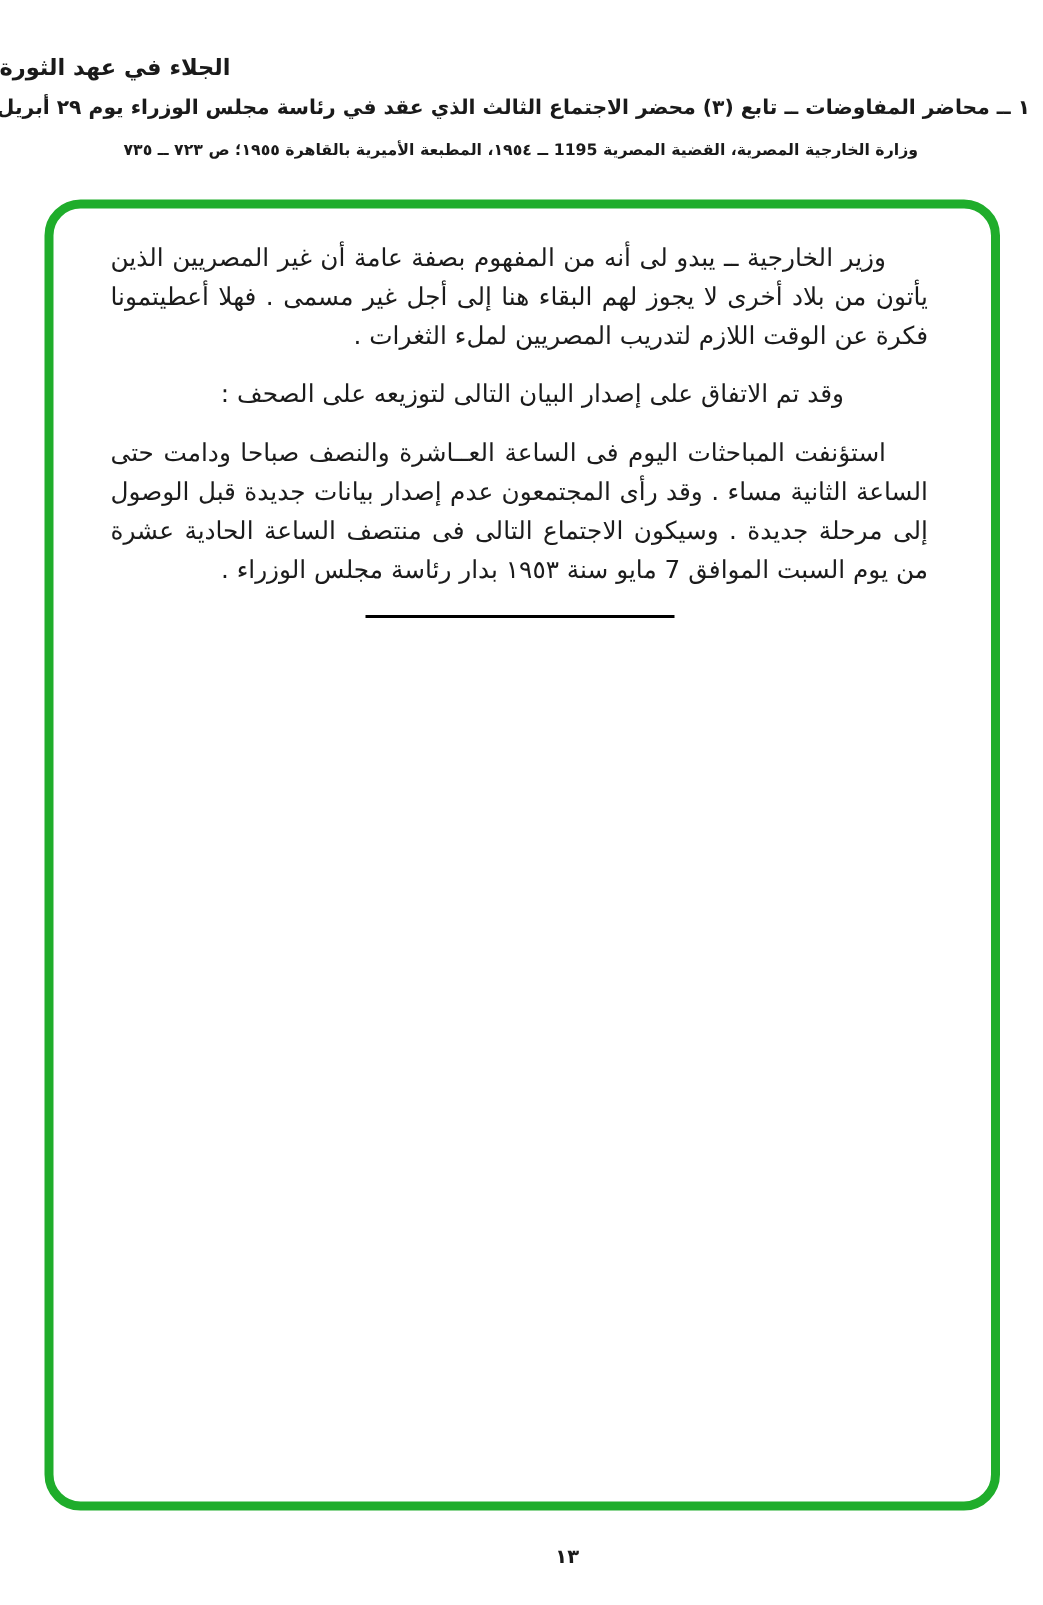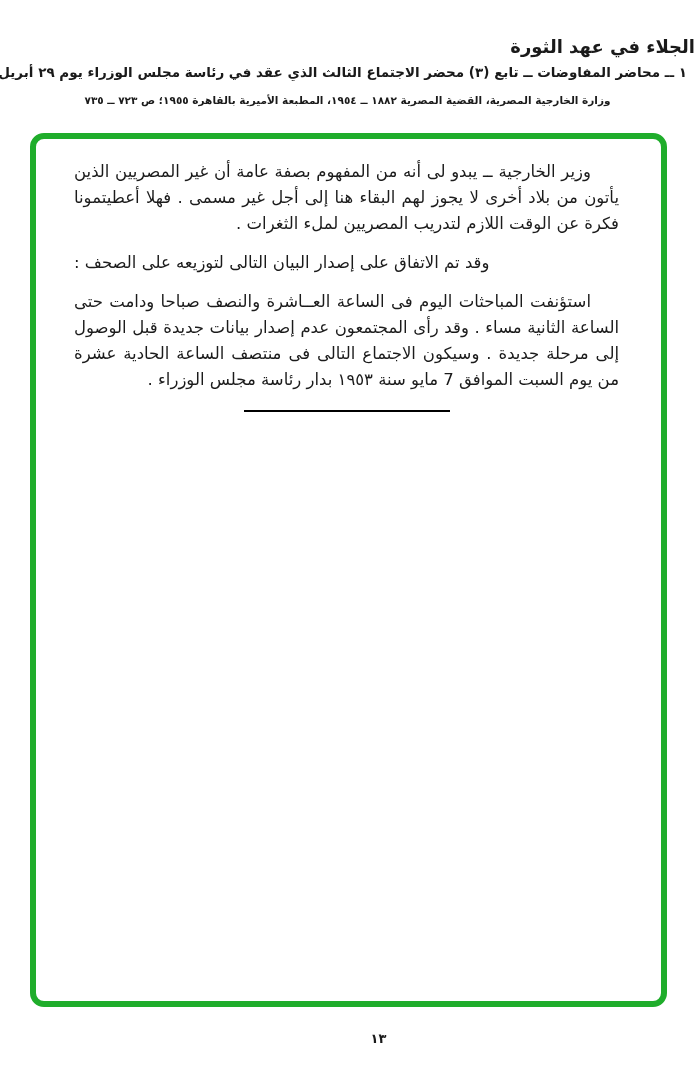--- a/index.html
+++ b/index.html
@@ -13,23 +13,23 @@
     position: relative;
     font-family: "DejaVu Sans", sans-serif;
     color: #1a1a1a;
     overflow: hidden;
   }
   .doc-title {
     position: absolute;
     top: 36px;
     left: 0;
     width: 100%;
-    text-align: right;
+    text-align: left;
     font-weight: bold;
-    font-size: 18px;
+    font-size: 15px;
     letter-spacing: 0.5px;
   }
   .doc-heading {
     position: absolute;
     top: 64px;
     left: 8px;
     width: 679px;
     text-align: center;
     font-weight: bold;
     font-size: 13.5px;
@@ -45,40 +45,40 @@
     font-size: 10.5px;
   }
   .doc-frame {
     position: absolute;
     left: 30px;
     top: 133px;
     width: 637px;
     height: 874px;
     box-sizing: border-box;
     border: 6px solid #1fad2b;
-    border-radius: 14px;
+    border-radius: 24px;
     background: #ffffff;
   }
   .doc-content {
     position: absolute;
     top: 20px;
     right: 42px;
     left: 38px;
     direction: rtl;
   }
   .doc-content p {
     margin: 0 0 13px 0;
     font-size: 16.5px;
     line-height: 1.58;
     text-align: justify;
     text-indent: 28px;
     color: #1b1b1b;
   }
   .doc-content p.single-line {
-    text-align: left;
+    text-align: right;
     text-indent: 56px;
   }
   .separator-rule {
     width: 206px;
     border: 0;
     border-top: 2px solid #000000;
     margin: 16px auto 0 auto;
   }
   .page-number {
     position: absolute;
@@ -91,21 +91,21 @@
     padding-left: 31px;
   }
 </style>
 </head>
 <body>
 
 <div class="doc-title">الجلاء في عهد الثورة</div>
 
 <div class="doc-heading">١ ــ محاضر المفاوضات ــ تابع (٣) محضر الاجتماع الثالث الذي عقد في رئاسة مجلس الوزراء يوم ٢٩ أبريل ١٩٥٣</div>
 
-<div class="doc-source">وزارة الخارجية المصرية، القضية المصرية ١٨٨٢ ــ ١٩٥٤، المطبعة الأميرية بالقاهرة ١٩٥٥؛ ص ٧٢٣ ــ ٧٣٥</div>
+<div class="doc-source">وزارة الخارجية المصرية، القضية المصرية 1195 ــ ١٩٥٤، المطبعة الأميرية بالقاهرة ١٩٥٥؛ ص ٧٢٣ ــ ٧٣٥</div>
 
 <div class="doc-frame">
   <div class="doc-content">
     <p>وزير الخارجية ــ يبدو لى أنه من المفهوم بصفة عامة أن غير المصريين الذين يأتون من بلاد أخرى لا يجوز لهم البقاء هنا إلى أجل غير مسمى . فهلا أعطيتمونا فكرة عن الوقت اللازم لتدريب المصريين لملء الثغرات .</p>
     <p class="single-line">وقد تم الاتفاق على إصدار البيان التالى لتوزيعه على الصحف :</p>
     <p>استؤنفت المباحثات اليوم فى الساعة العــاشرة والنصف صباحا ودامت حتى الساعة الثانية مساء . وقد رأى المجتمعون عدم إصدار بيانات جديدة قبل الوصول إلى مرحلة جديدة . وسيكون الاجتماع التالى فى منتصف الساعة الحادية عشرة من يوم السبت الموافق 7 مايو سنة ١٩٥٣ بدار رئاسة مجلس الوزراء .</p>
     <hr class="separator-rule">
   </div>
 </div>
 

